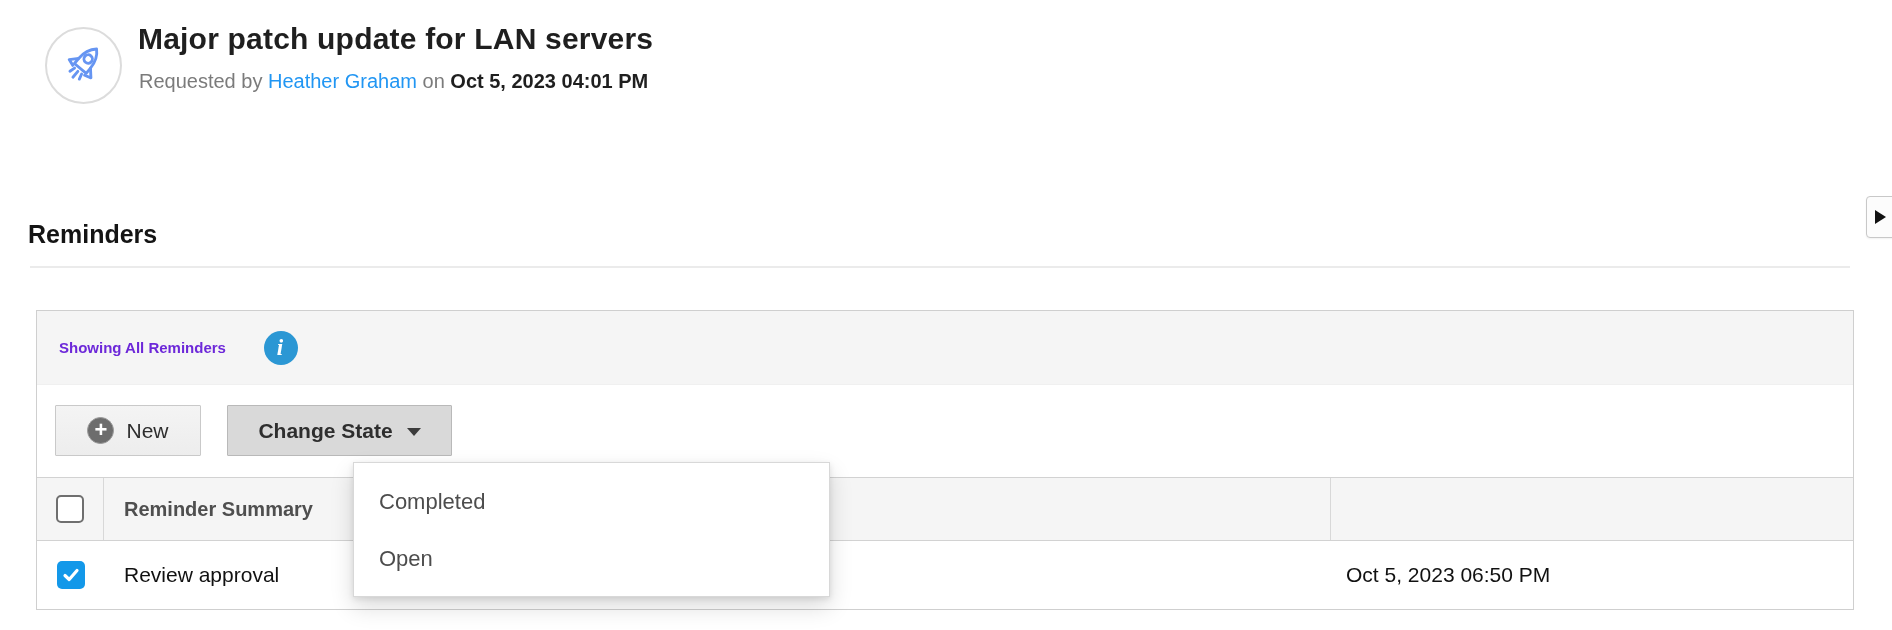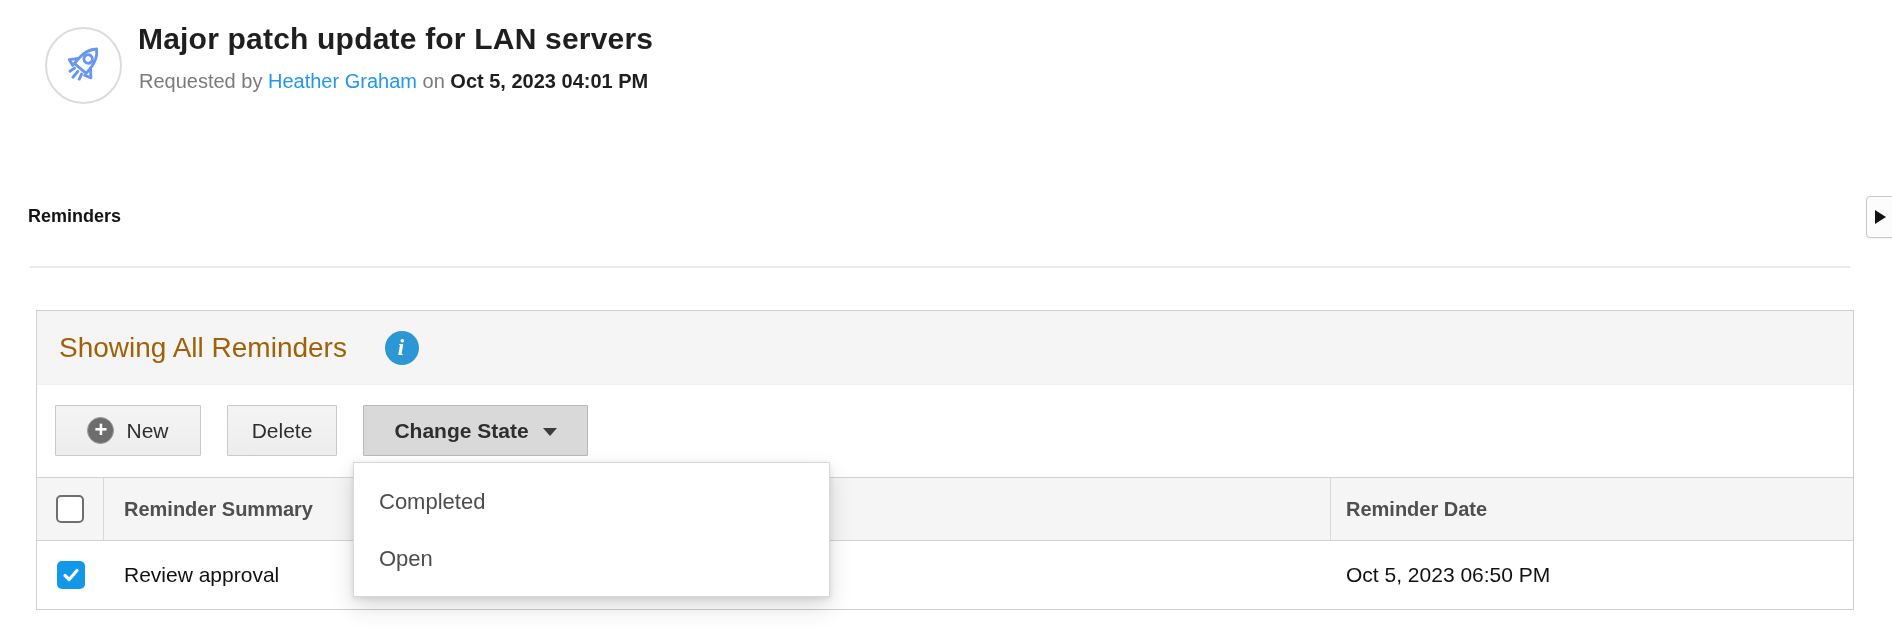--- a/index.html
+++ b/index.html
@@ -27,22 +27,22 @@
   }
   .byline {
     position: absolute; left: 123px; top: 70px;
     font-size: 20px; color: #7b7b7b;
   }
   .byline .link { color: #2196f3; cursor: pointer; }
   .byline .strong-date { color: #1f1f1f; font-weight: 700; }
 
   
   .section-heading {
-    position: absolute; left: 28px; top: 206px;
-    font-size: 18px; font-weight: 700; color: #141414;
+    position: absolute; left: 28px; top: 220px;
+    font-size: 25px; font-weight: 700; color: #141414;
   }
   .section-divider {
     position: absolute; left: 30px; top: 266px; width: 1820px; height: 2px;
     background: #ebebeb;
   }
   .side-expand-btn {
     position: absolute; left: 1866px; top: 196px;
     width: 34px; height: 42px;
     background: #fcfcfc; border: 1px solid #c8c8c8; border-radius: 4px;
     display: flex; align-items: center; justify-content: flex-start;
@@ -61,21 +61,21 @@
     position: absolute; left: 36px; top: 310px;
     width: 1818px; height: 300px;
     border: 1px solid #cfcfcf;
     background: #ffffff;
   }
   .panel-titlebar {
     height: 74px; background: #f5f5f5;
     display: flex; align-items: center;
     padding-left: 22px; border-bottom: 1px solid #f0f0f0;
   }
-  .panel-title { font-size: 28px; font-weight: 400; color: #a16207; }
+  .panel-title { font-size: 15px; font-weight: 700; color: #6d28d9; }
   .info-icon {
     margin-left: 38px;
     width: 34px; height: 34px; border-radius: 50%;
     background: #2b97d4; color: #ffffff;
     font-family: "Liberation Serif", "DejaVu Serif", serif;
     font-style: italic; font-weight: 700; font-size: 23px;
     display: flex; align-items: center; justify-content: center;
     cursor: pointer; padding-right: 2px;
   }
 
@@ -182,38 +182,32 @@
   <div class="panel-titlebar">
     <span class="panel-title">Showing All Reminders</span>
     <span class="info-icon">i</span>
   </div>
 
   <div class="toolbar">
     <button class="btn btn-new">
       <span class="plus-circle">+</span>
       <span>New</span>
     </button>
-    <button class="btn btn-delete">
-      <span>Delete</span>
-    </button>
     <button class="btn btn-change-state">
       <span>Change State</span>
       <span class="caret-down"></span>
     </button>
   </div>
 
   <div class="table-header">
     <div class="col-check">
       <div class="checkbox"></div>
     </div>
     <div class="col-summary">
       <span class="th-label">Reminder Summary</span>
-    </div>
-    <div class="col-date">
-      <span class="th-label">Reminder Date</span>
     </div>
   </div>
 
   <div class="table-row">
     <div class="col-check">
       <div class="checkbox checked">
         <svg width="20" height="20" viewBox="0 0 20 20">
           <polyline points="4,10.5 8.2,14.5 16,5.5" fill="none" stroke="#ffffff" stroke-width="3.2" stroke-linecap="round" stroke-linejoin="round"></polyline>
         </svg>
       </div>

